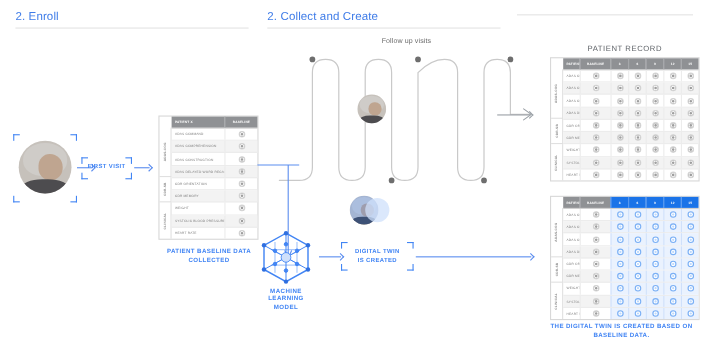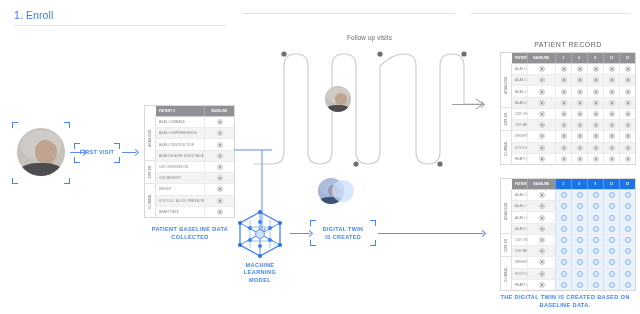--- a/index.html
+++ b/index.html
@@ -137,25 +137,26 @@
     position:absolute;font-size:6.4px;color:#6b6b6b;letter-spacing:.1px;
     white-space:nowrap;
   }
 </style>
 </head>
 <body>
 
 <div class="stage">
 
   <div class="sec-head" style="left:14px;top:9px;width:212px;">
-    <div class="sec-title">1. Enroll</div>
+    <div class="sec-title">2. Enroll</div>
     <div class="sec-rule"></div>
   </div>
 
   <div class="sec-head" style="left:243px;top:9px;width:212px;">
+    <div class="sec-title">2. Collect and Create</div>
     <div class="sec-rule"></div>
   </div>
 
   <div class="sec-head" style="left:470px;top:9px;width:160px;">
     <div class="sec-rule"></div>
   </div>
 
   <div class="brk" style="left:12px;top:122px;width:58px;height:62px;">
     <i class="tl"></i>
       <i class="tr"></i>

